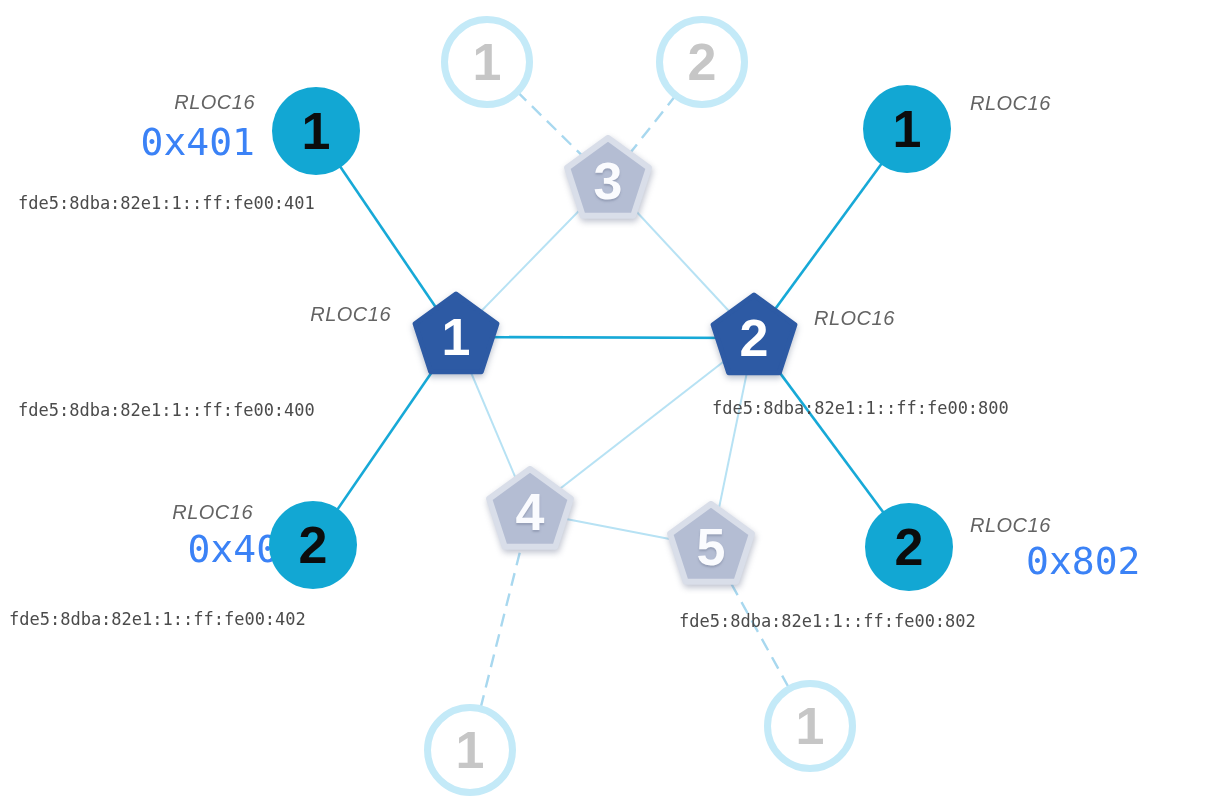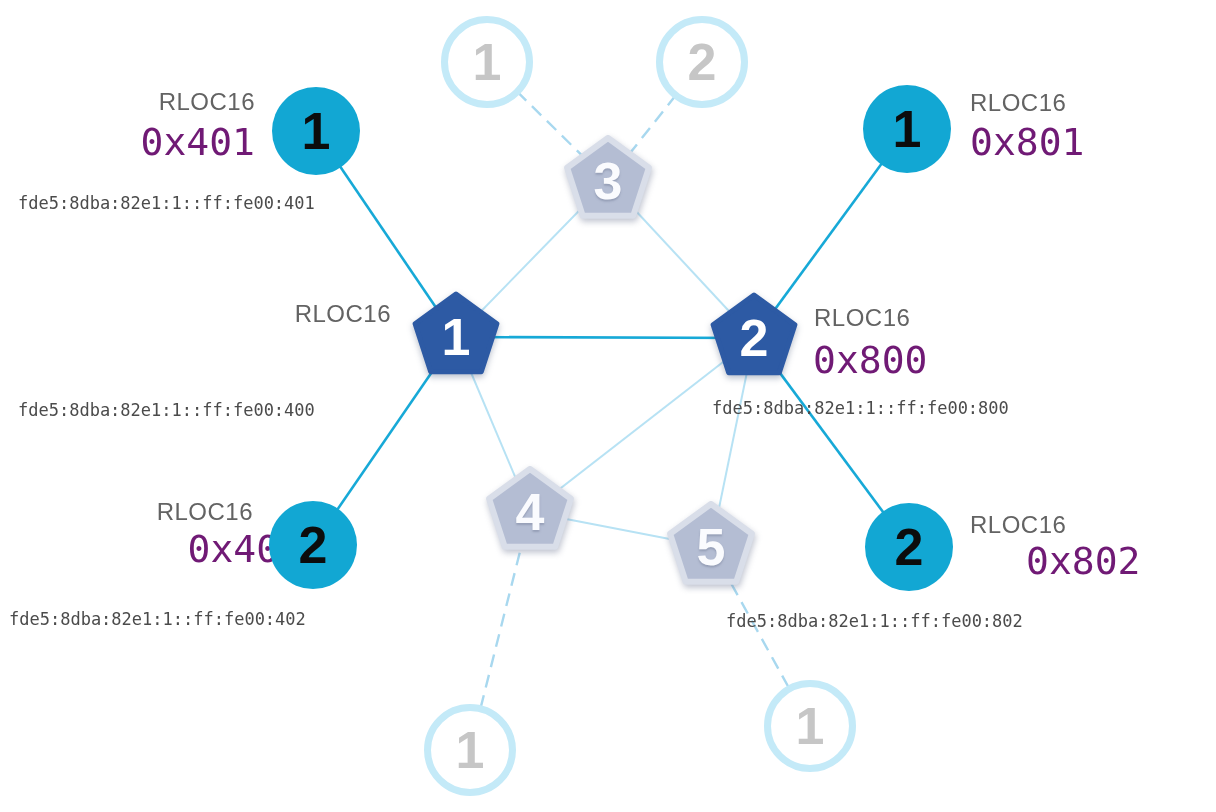--- a/index.html
+++ b/index.html
@@ -11,25 +11,25 @@
   
   #edges { position:absolute; left:0; top:0; z-index:1; }
   .link-active   { stroke:#17a9d7; stroke-width:2.6; }
   .link-inactive { stroke:#b7e2f4; stroke-width:2;   }
   .link-dashed   { stroke:#a8d8ef; stroke-width:2.4; stroke-dasharray:13 8; }
 
   
   .t { position:absolute; z-index:2; white-space:nowrap; }
   .rloc-caption {
     font-family:"Liberation Sans", sans-serif;
-    font-size:24px; line-height:20px; letter-spacing:0.5px; color:#636363;
+    font-size:20px; line-height:20px; letter-spacing:0.5px; color:#636363;font-style:italic;
   }
   .rloc-value {
     font-family:"DejaVu Sans Mono", "Liberation Mono", monospace;
-    font-size:38px; line-height:38px; color:#701a75;
+    font-size:38px; line-height:38px; color:#3b82f6;
   }
   .ipv6 {
     font-family:"DejaVu Sans Mono", "Liberation Mono", monospace;
     font-size:17px; line-height:27px; color:#4b4b4b;
   }
 
   
   .node { position:absolute; z-index:3; display:flex; align-items:center; justify-content:center; }
   .digit {
     font-family:"Liberation Sans", sans-serif;
@@ -81,29 +81,27 @@
   <div class="t ipv6" style="left:18px;top:190px">fde5:8dba:82e1:1::ff:fe00:401</div>
 
   <div class="t rloc-caption" style="right:825px;top:304px">RLOC16</div>
   <div class="t ipv6" style="left:18px;top:397px">fde5:8dba:82e1:1::ff:fe00:400</div>
 
   <div class="t rloc-caption" style="right:963px;top:502px">RLOC16</div>
   <div class="t rloc-value" style="right:914px;top:530px">0x402</div>
   <div class="t ipv6" style="left:9px;top:606px">fde5:8dba:82e1:1::ff:fe00:402</div>
 
   <div class="t rloc-caption" style="left:970px;top:93px">RLOC16</div>
-  <div class="t rloc-value" style="left:970px;top:123px">0x801</div>
 
   <div class="t rloc-caption" style="left:814px;top:308px">RLOC16</div>
-  <div class="t rloc-value" style="left:813px;top:341px">0x800</div>
   <div class="t ipv6" style="left:712px;top:395px">fde5:8dba:82e1:1::ff:fe00:800</div>
 
   <div class="t rloc-caption" style="left:970px;top:515px">RLOC16</div>
   <div class="t rloc-value" style="left:1026px;top:542px">0x802</div>
-  <div class="t ipv6" style="left:726px;top:608px">fde5:8dba:82e1:1::ff:fe00:802</div>
+  <div class="t ipv6" style="left:679px;top:608px">fde5:8dba:82e1:1::ff:fe00:802</div>
 
   <div class="node circ circ-faded" style="left:441px;top:16px">
     <span class="digit">1</span>
   </div>
   <div class="node circ circ-faded" style="left:656px;top:16px">
     <span class="digit">2</span>
   </div>
 
   <div class="node pent pent-faded" style="left:558px;top:131px">
     <svg viewBox="0 0 100 100">

